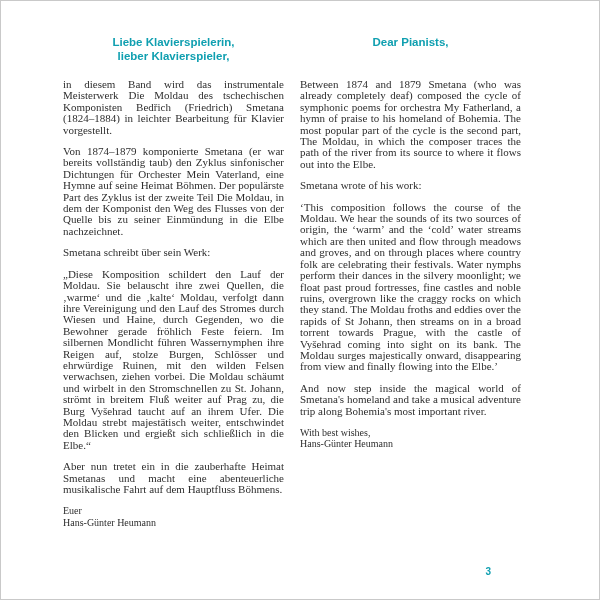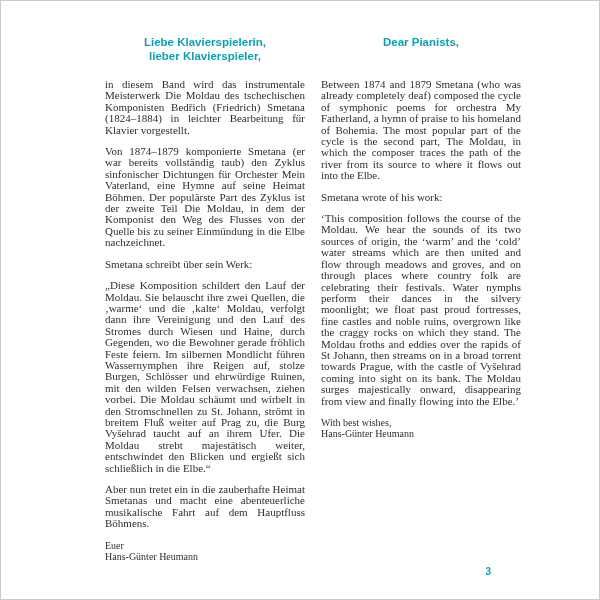--- a/index.html
+++ b/index.html
@@ -8,21 +8,21 @@
     background: #ffffff;
     font-family: "Liberation Serif", serif;
   }
   .page {
     position: relative;
     width: 600px;
     height: 600px;
     box-sizing: border-box;
     background: #ffffff;
     border: 1px solid #c9c9c9;
-    padding: 34px 78px 0 104px;
+    padding: 34px 78px 0 62px;
     overflow: hidden;
   }
   .columns {
     display: flex;
     gap: 16px;
   }
   .col {
     flex: 1;
     min-width: 0;
   }
@@ -86,20 +86,21 @@
       </div>
     </section>
 
     <section class="col body-text">
       <h2 class="heading">
         <span>Dear Pianists,</span>
       </h2>
       <p>Between 1874 and 1879 Smetana (who was already completely deaf) composed the cycle of symphonic poems for orchestra My Fatherland, a hymn of praise to his homeland of Bohemia. The most popular part of the cycle is the second part, The Moldau, in which the composer traces the path of the river from its source to where it flows out into the Elbe.</p>
       <p>Smetana wrote of his work:</p>
       <p>‘This composition follows the course of the Moldau. We hear the sounds of its two sources of origin, the ‘warm’ and the ‘cold’ water streams which are then united and flow through meadows and groves, and on through places where country folk are celebrating their festivals. Water nymphs perform their dances in the silvery moonlight; we float past proud fortresses, fine castles and noble ruins, overgrown like the craggy rocks on which they stand. The Moldau froths and eddies over the rapids of St Johann, then streams on in a broad torrent towards Prague, with the castle of Vyšehrad coming into sight on its bank. The Moldau surges majestically onward, disappearing from view and finally flowing into the Elbe.’</p>
+      <p>And now step inside the magical world of Smetana's homeland and take a musical adventure trip along Bohemia's most important river.</p>
       <div class="signature-block">
         <div>With best wishes,</div>
         <div>Hans-Günter Heumann</div>
       </div>
     </section>
 
   </div>
 
   <div class="page-number">3</div>
 </div>

